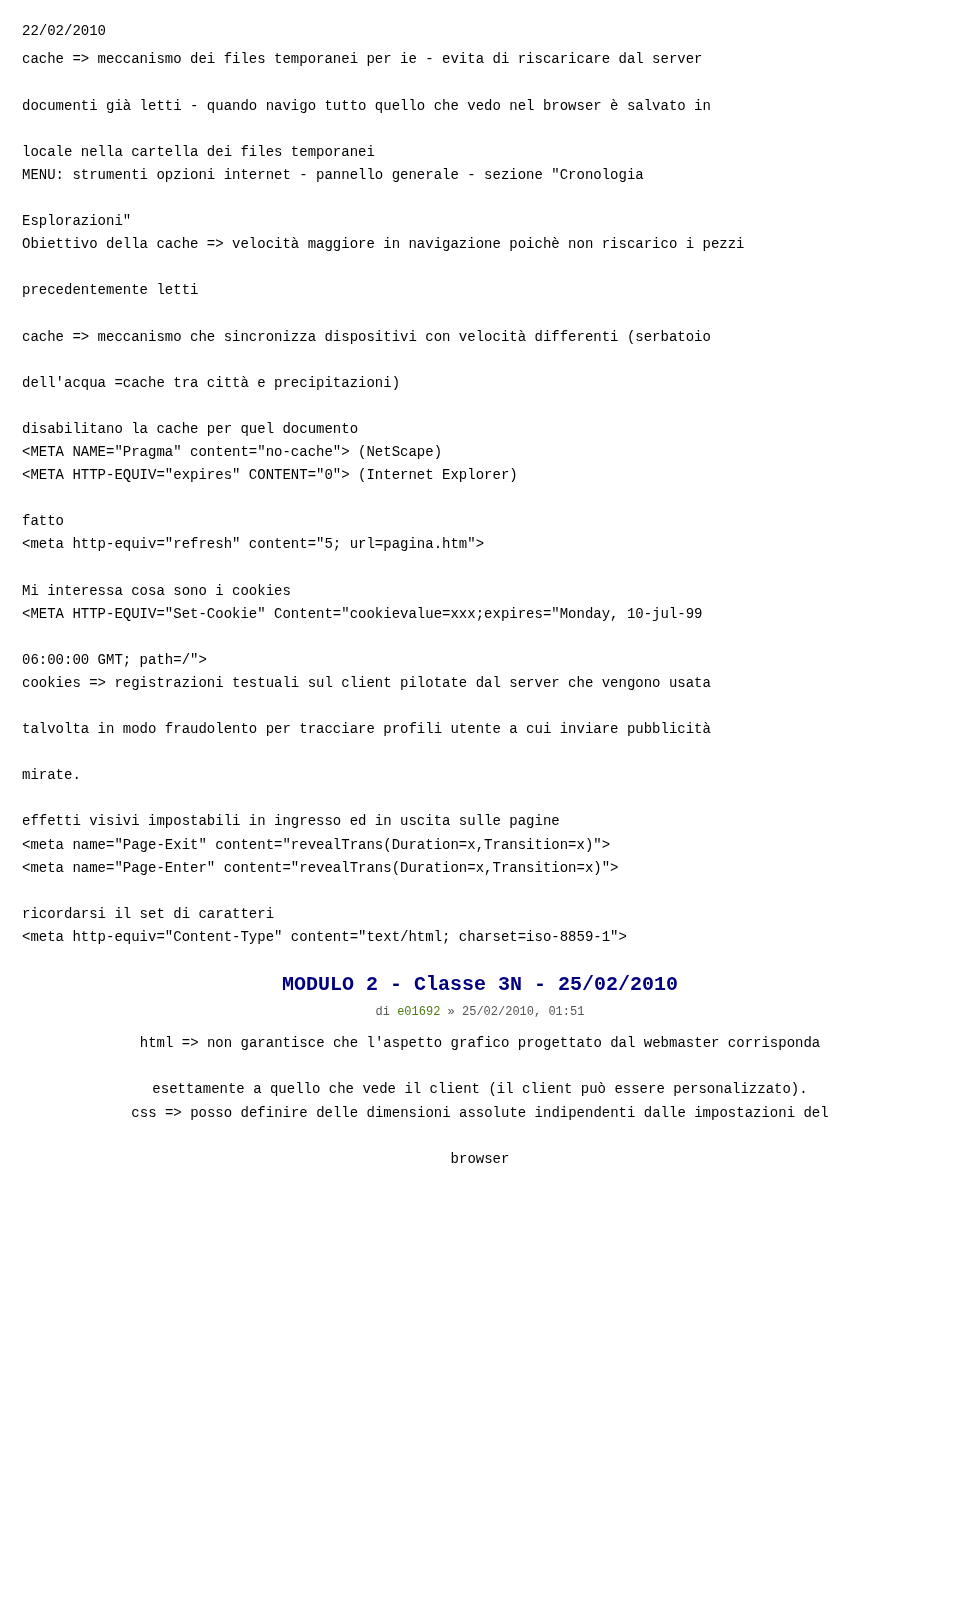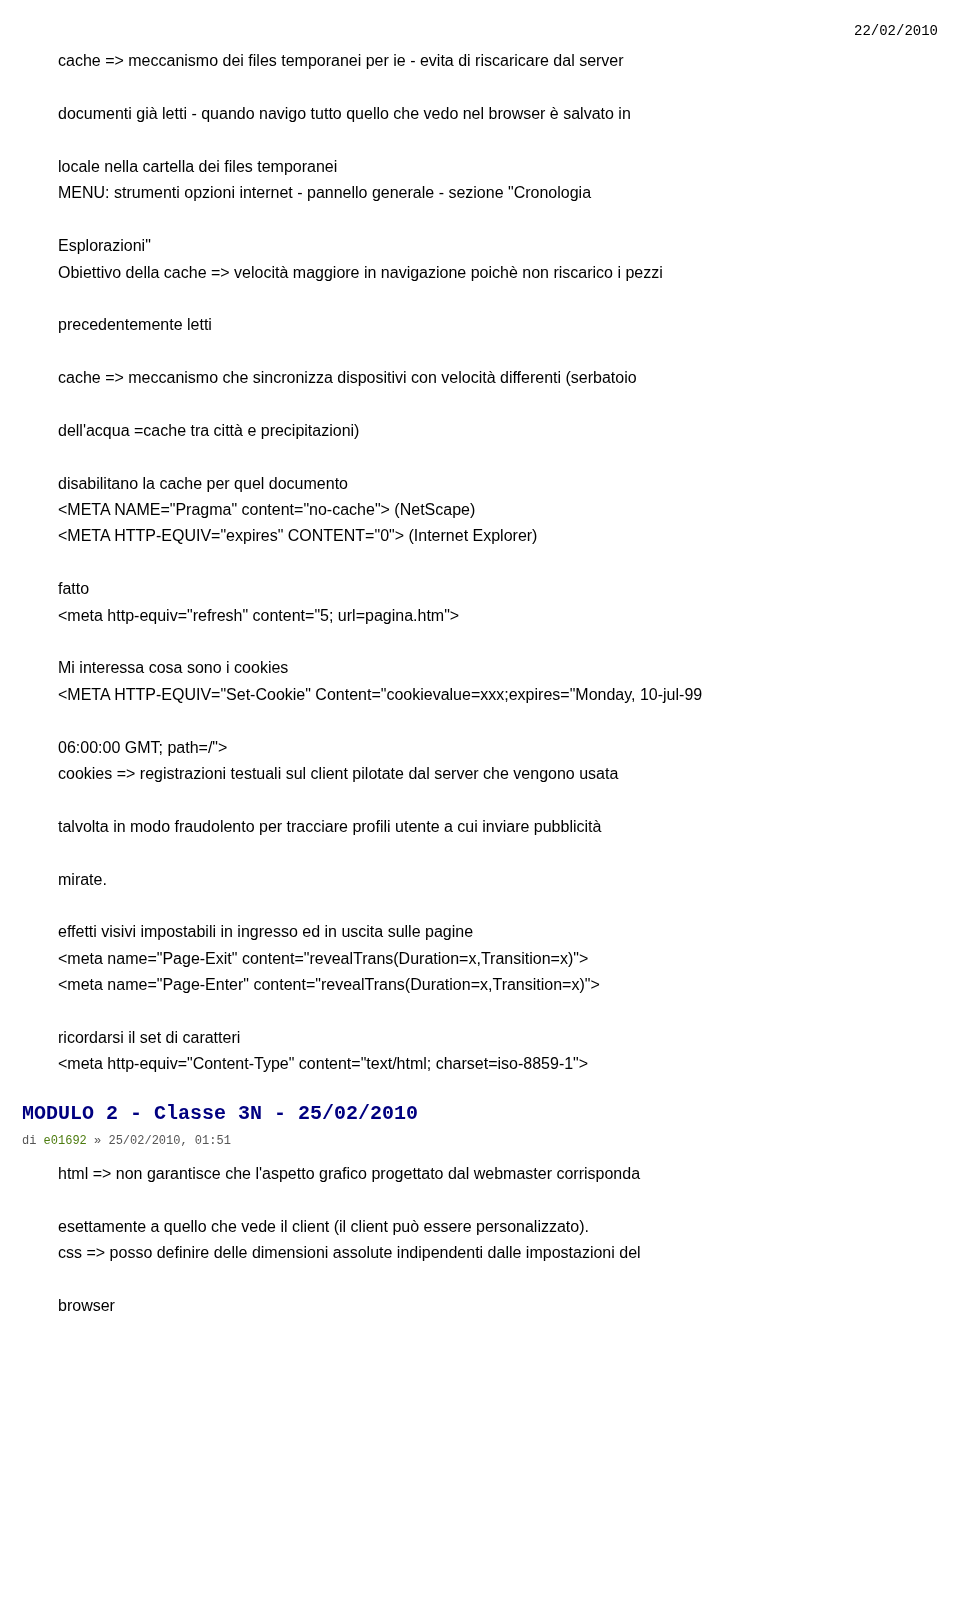--- a/index.html
+++ b/index.html
@@ -13,21 +13,20 @@
       font-size: 14px;
       color: #000000;
       padding: 20px 22px;
       line-height: 1.6;
       width: 960px;
     }
     .date-header {
       font-size: 14px;
       color: #000;
       margin-bottom: 6px;
-      text-align: right;
     }
     .section-title {
       font-weight: bold;
       font-size: 20px;
       color: #000080;
       margin-top: 20px;
       margin-bottom: 2px;
     }
     .section-meta {
       font-size: 12px;
@@ -56,26 +55,25 @@
     }
     .action-links ul li {
       margin-bottom: 1px;
     }
     .action-links ul li a {
       color: #000080;
       text-decoration: underline;
       font-size: 13px;
     }
     .text-content {
-      font-family: Liberation Sans, sans-serif;
-      font-size: 16px;
+      font-family: Liberation Mono, monospace;
+      font-size: 14px;
       line-height: 1.65;
       white-space: pre-wrap;
       word-wrap: break-word;
-      margin-left: 36px;
     }
   </style>
 </head>
 <body>
 
 <div>
   <div class="date-header">22/02/2010</div>
 
   <div class="text-content">cache =&gt; meccanismo dei files temporanei per ie - evita di riscaricare dal server
 
@@ -113,21 +111,21 @@
 effetti visivi impostabili in ingresso ed in uscita sulle pagine
 &lt;meta name="Page-Exit" content="revealTrans(Duration=x,Transition=x)"&gt;
 &lt;meta name="Page-Enter" content="revealTrans(Duration=x,Transition=x)"&gt;
 
 ricordarsi il set di caratteri
 &lt;meta http-equiv="Content-Type" content="text/html; charset=iso-8859-1"&gt;
 </div>
 
 </div>
 
-<div style="margin-top: 18px;">
+<div style="margin-top: 18px; text-align: center;">
   <div class="section-title">MODULO 2 - Classe 3N - 25/02/2010</div>
   <div class="section-meta">
     di <a href="#">e01692</a> » <span>25/02/2010, 01:51</span>
   </div>
 
   <div class="text-content">html =&gt; non garantisce che l'aspetto grafico progettato dal webmaster corrisponda
 
 esettamente a quello che vede il client (il client può essere personalizzato).
 css =&gt; posso definire delle dimensioni assolute indipendenti dalle impostazioni del
 

